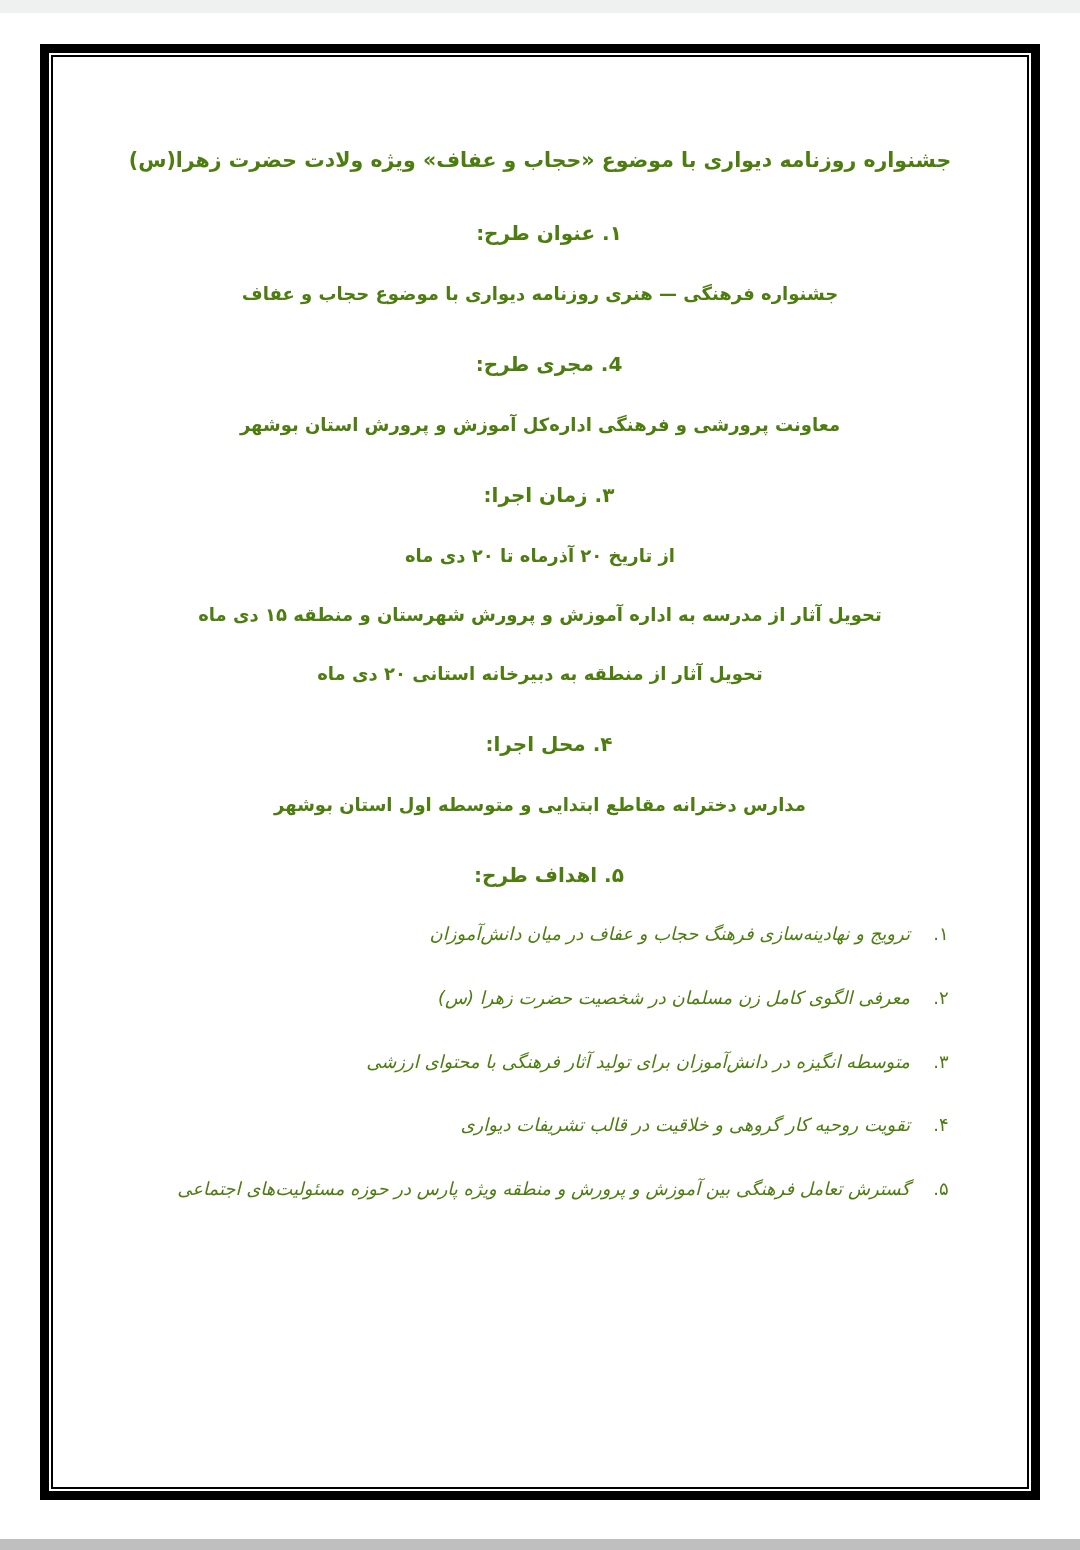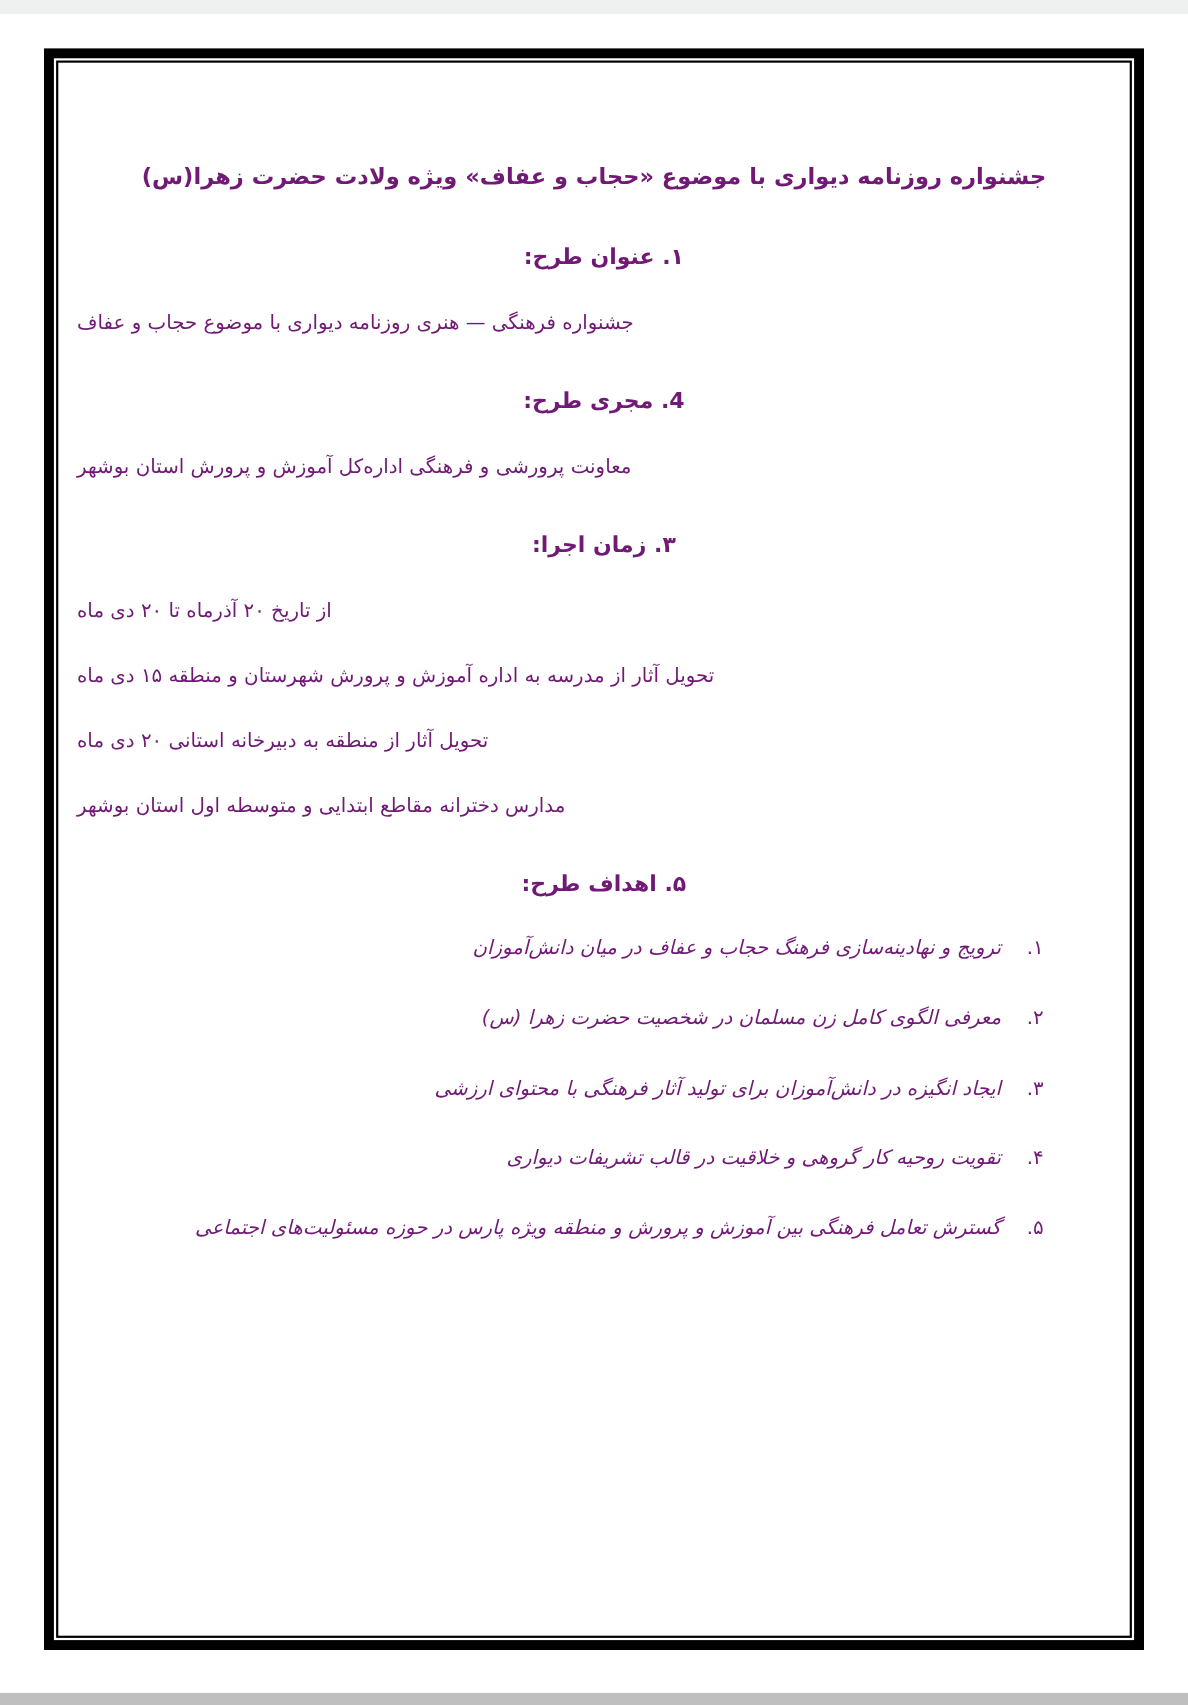--- a/index.html
+++ b/index.html
@@ -57,45 +57,45 @@
   }
 
   
   .content {
     position: absolute;
     left: 70px;
     top: 60px;
     width: 940px;
     direction: rtl;
     text-align: center;
-    color: #701a75;
+    color: #4d7c0f;
   }
 
   .doc-title {
     font-size: 20.5px;
     font-weight: bold;
     line-height: 1.5;
     margin: 72px 0 0 0;
     letter-spacing: 0;
   }
 
   .section-heading {
     font-size: 20px;
     font-weight: bold;
     margin: 42px 0 0 0;
     padding-left: 18px;
     line-height: 1.5;
   }
 
   .para {
     font-size: 18px;
-    font-weight: normal;
+    font-weight: bold;
     line-height: 1.5;
     margin: 32px 0 0 0;
-    text-align: left;
+    text-align: center;
   }
 
   .goals-list {
     margin: 30px 0 0 0;
     padding: 0;
     list-style: none;
     direction: rtl;
   }
   .goal-row {
     display: flex;
@@ -141,36 +141,37 @@
     <div class="para">جشنواره فرهنگی — هنری روزنامه دیواری با موضوع حجاب و عفاف</div>
 
     <div class="section-heading">4. مجری طرح:</div>
     <div class="para">معاونت پرورشی و فرهنگی اداره‌کل آموزش و پرورش استان بوشهر</div>
 
     <div class="section-heading">۳. زمان اجرا:</div>
     <div class="para">از تاریخ ۲۰ آذرماه تا ۲۰ دی ماه</div>
     <div class="para">تحویل آثار از مدرسه به اداره آموزش و پرورش شهرستان و منطقه ۱۵ دی ماه</div>
     <div class="para">تحویل آثار از منطقه به دبیرخانه استانی ۲۰ دی ماه</div>
 
+    <div class="section-heading">۴. محل اجرا:</div>
     <div class="para">مدارس دخترانه مقاطع ابتدایی و متوسطه اول استان بوشهر</div>
 
     <div class="section-heading">۵. اهداف طرح:</div>
 
     <ul class="goals-list">
       <li class="goal-row">
         <span class="goal-marker">۱.</span>
         <span class="goal-text">ترویج و نهادینه‌سازی فرهنگ حجاب و عفاف در میان دانش‌آموزان</span>
       </li>
       <li class="goal-row">
         <span class="goal-marker">۲.</span>
         <span class="goal-text">معرفی الگوی کامل زن مسلمان در شخصیت حضرت زهرا (س)</span>
       </li>
       <li class="goal-row">
         <span class="goal-marker">۳.</span>
-        <span class="goal-text">ایجاد انگیزه در دانش‌آموزان برای تولید آثار فرهنگی با محتوای ارزشی</span>
+        <span class="goal-text">متوسطه انگیزه در دانش‌آموزان برای تولید آثار فرهنگی با محتوای ارزشی</span>
       </li>
       <li class="goal-row">
         <span class="goal-marker">۴.</span>
         <span class="goal-text">تقویت روحیه کار گروهی و خلاقیت در قالب تشریفات دیواری</span>
       </li>
       <li class="goal-row">
         <span class="goal-marker">۵.</span>
         <span class="goal-text">گسترش تعامل فرهنگی بین آموزش و پرورش و منطقه ویژه پارس در حوزه مسئولیت‌های اجتماعی</span>
       </li>
     </ul>

